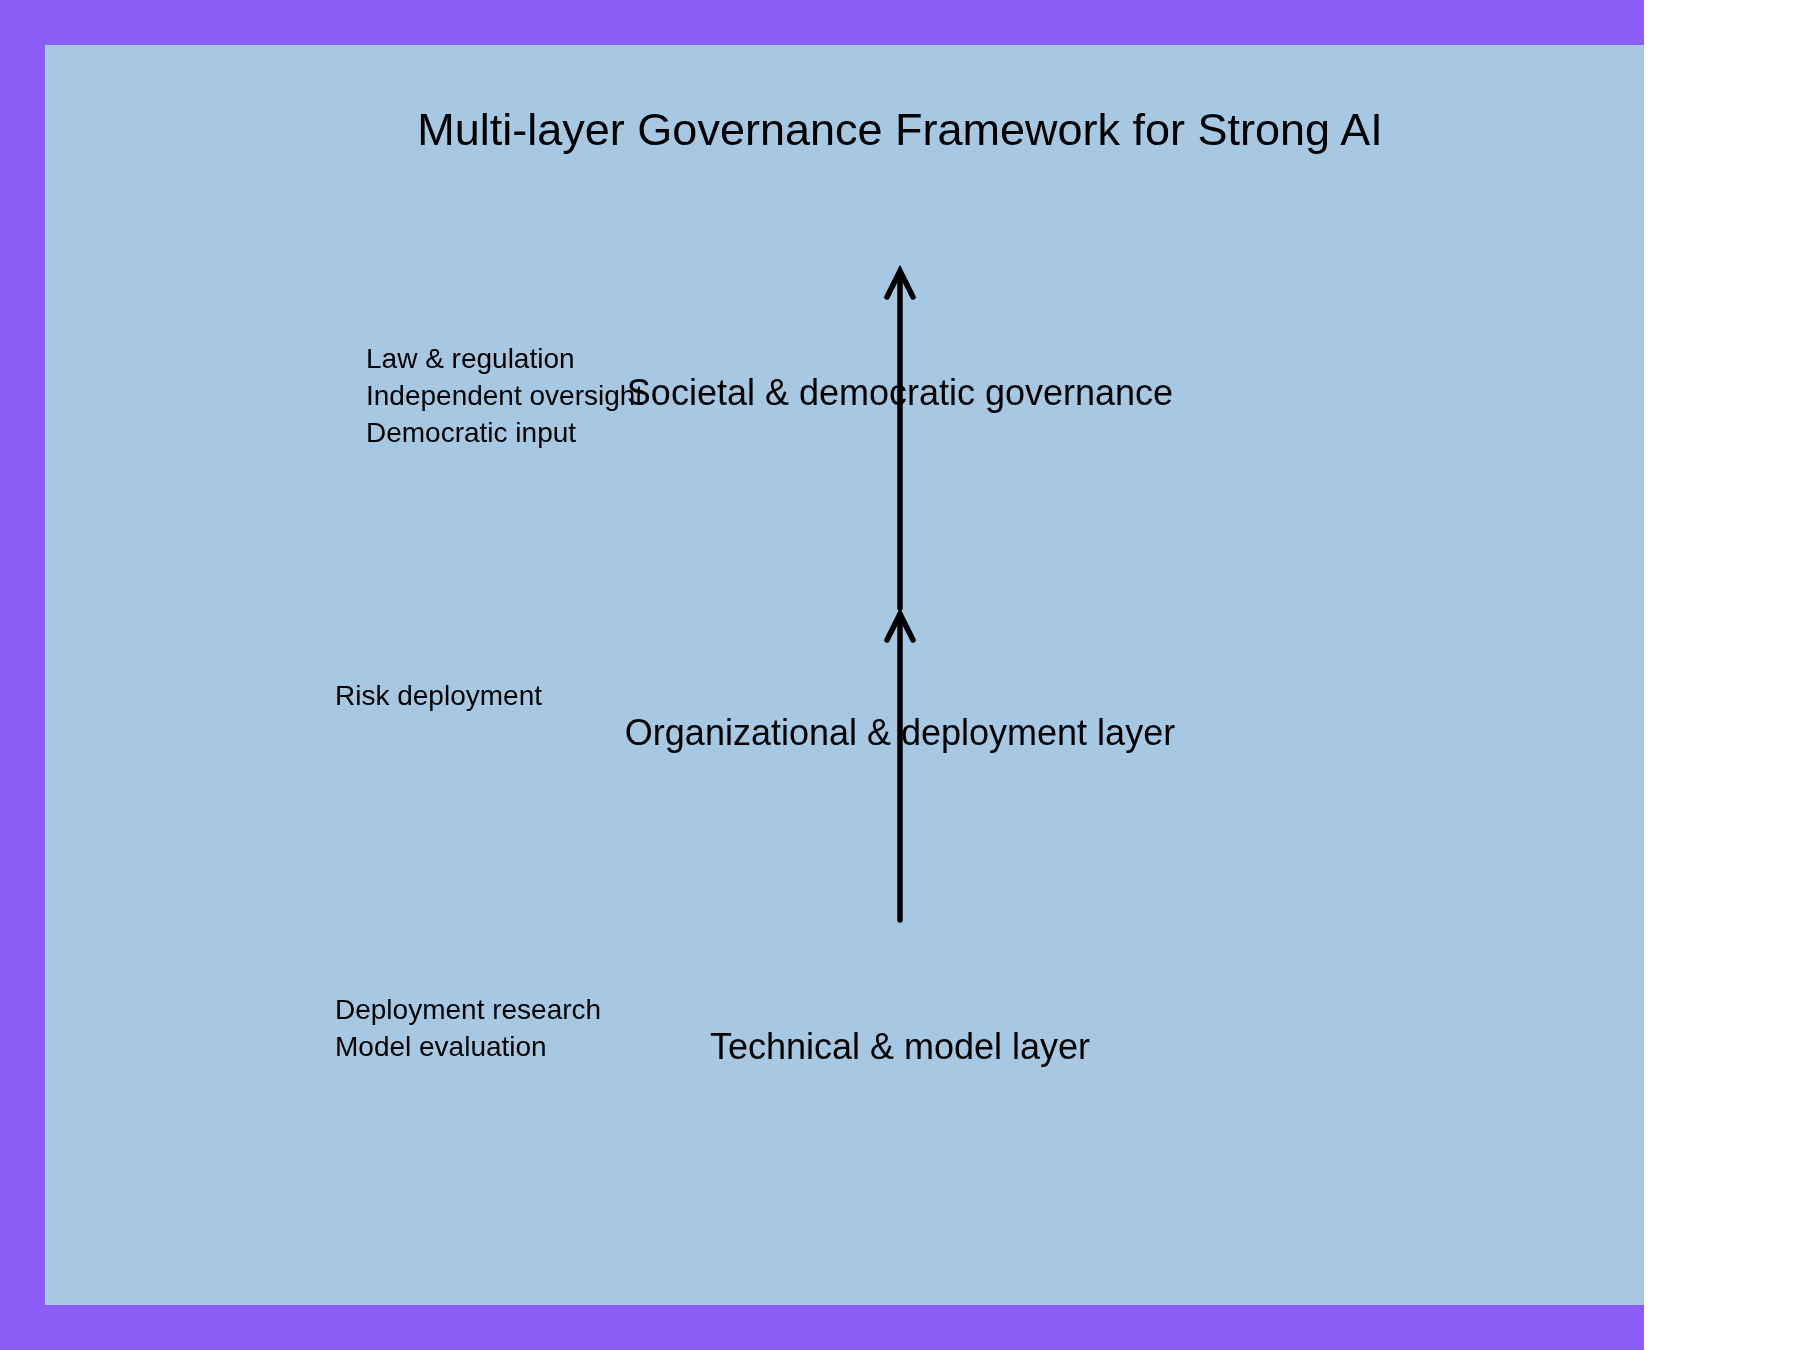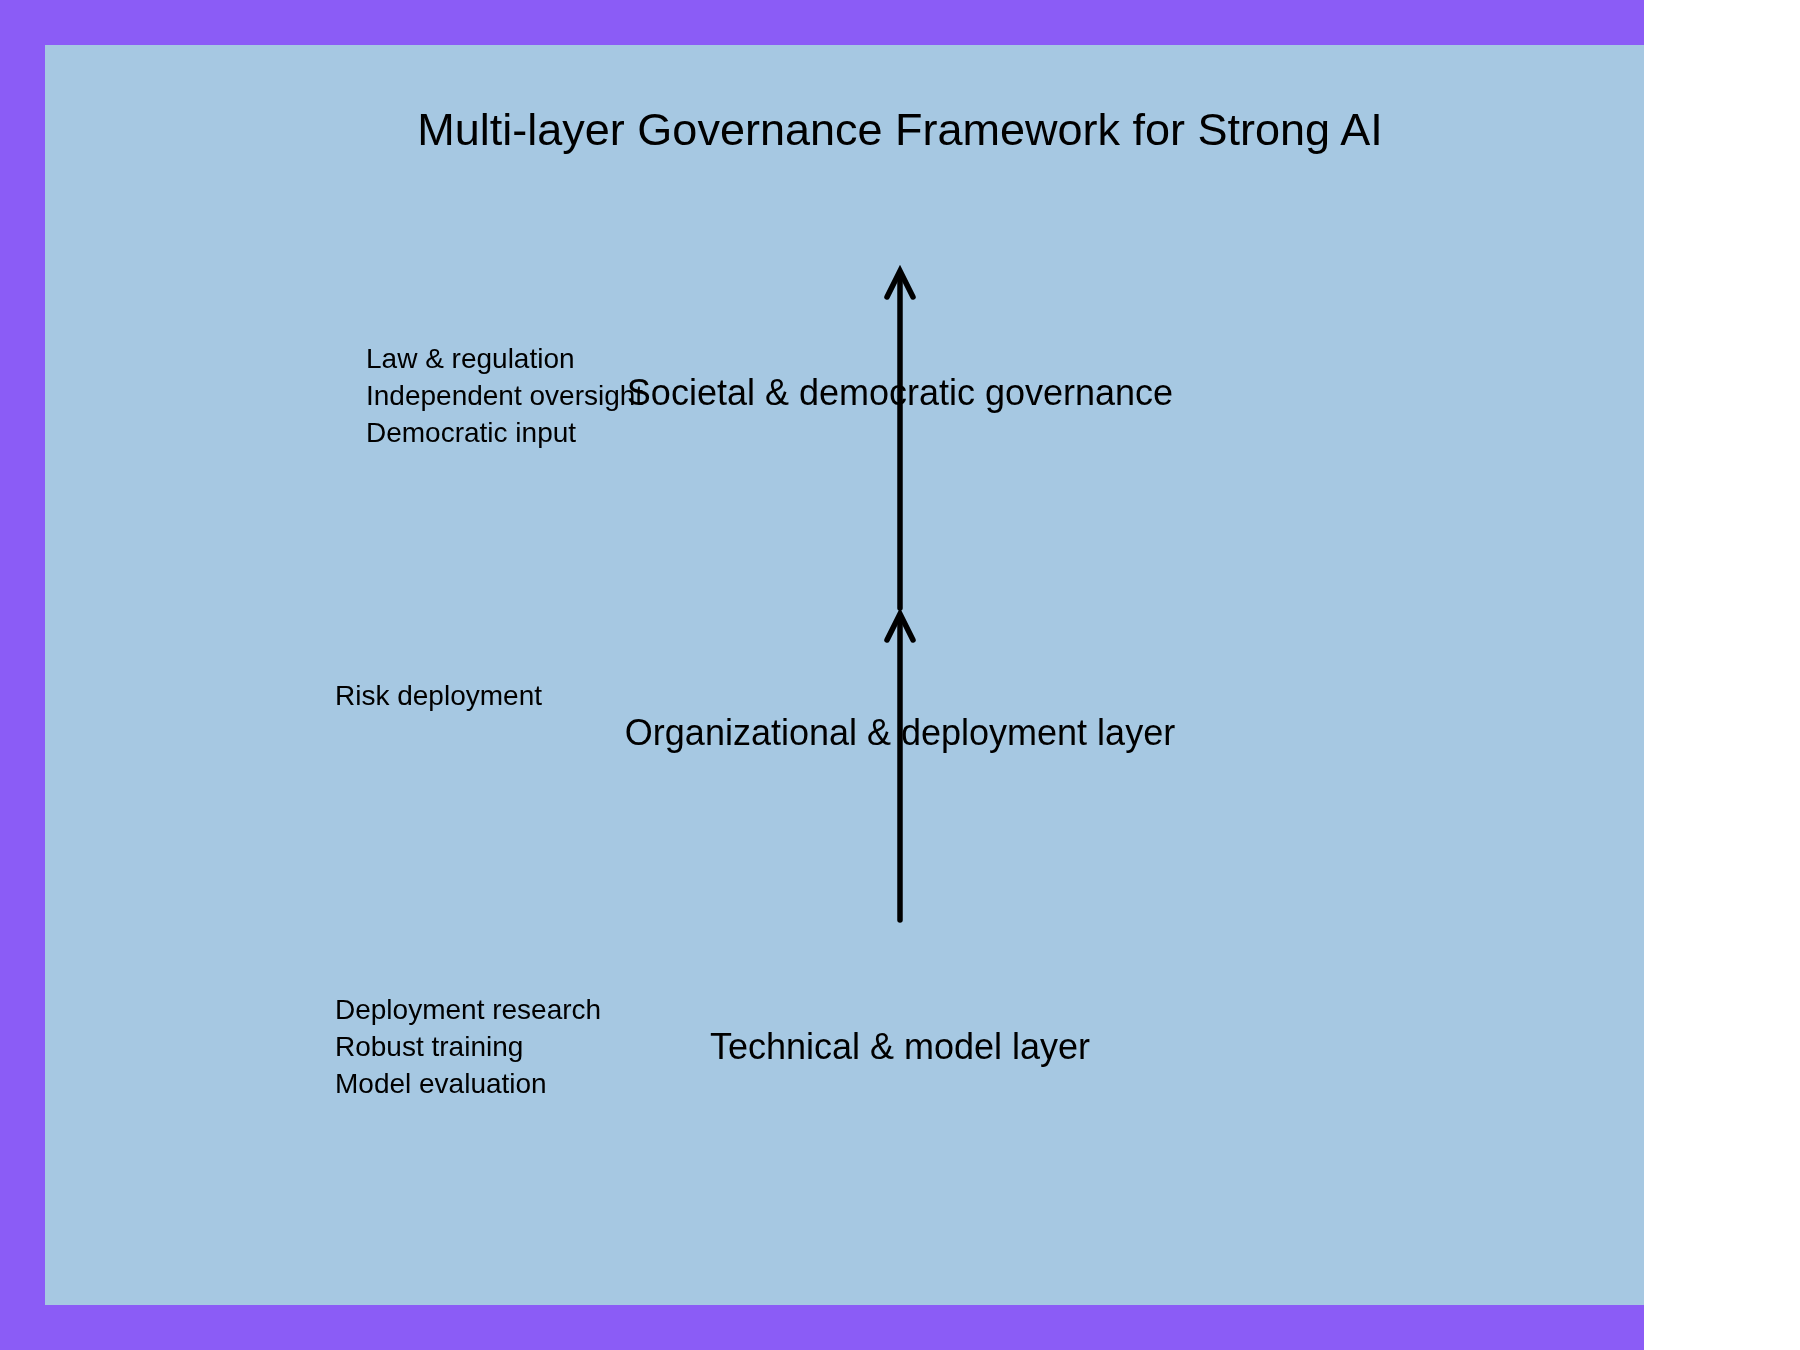--- a/index.html
+++ b/index.html
@@ -82,21 +82,20 @@
   <section class="layer layer-org">
     <div class="bullets">
       <div>Risk deployment</div>
     </div>
     <div class="layer-label">Organizational &amp; deployment layer</div>
   </section>
 
   <section class="layer layer-tech">
     <div class="bullets">
       <div>Deployment research</div>
-      <div>Robust training</div>
       <div>Model evaluation</div>
     </div>
     <div class="layer-label">Technical &amp; model layer</div>
   </section>
 
   <svg class="arrows" viewBox="0 0 1800 1350" xmlns="http://www.w3.org/2000/svg">
     <g stroke="#000000" stroke-width="5.5" fill="none" stroke-linecap="round">
       <line x1="900" y1="920" x2="900" y2="616"></line>
       <path d="M 887 640 L 900 614 L 913 640"></path>
     </g>

